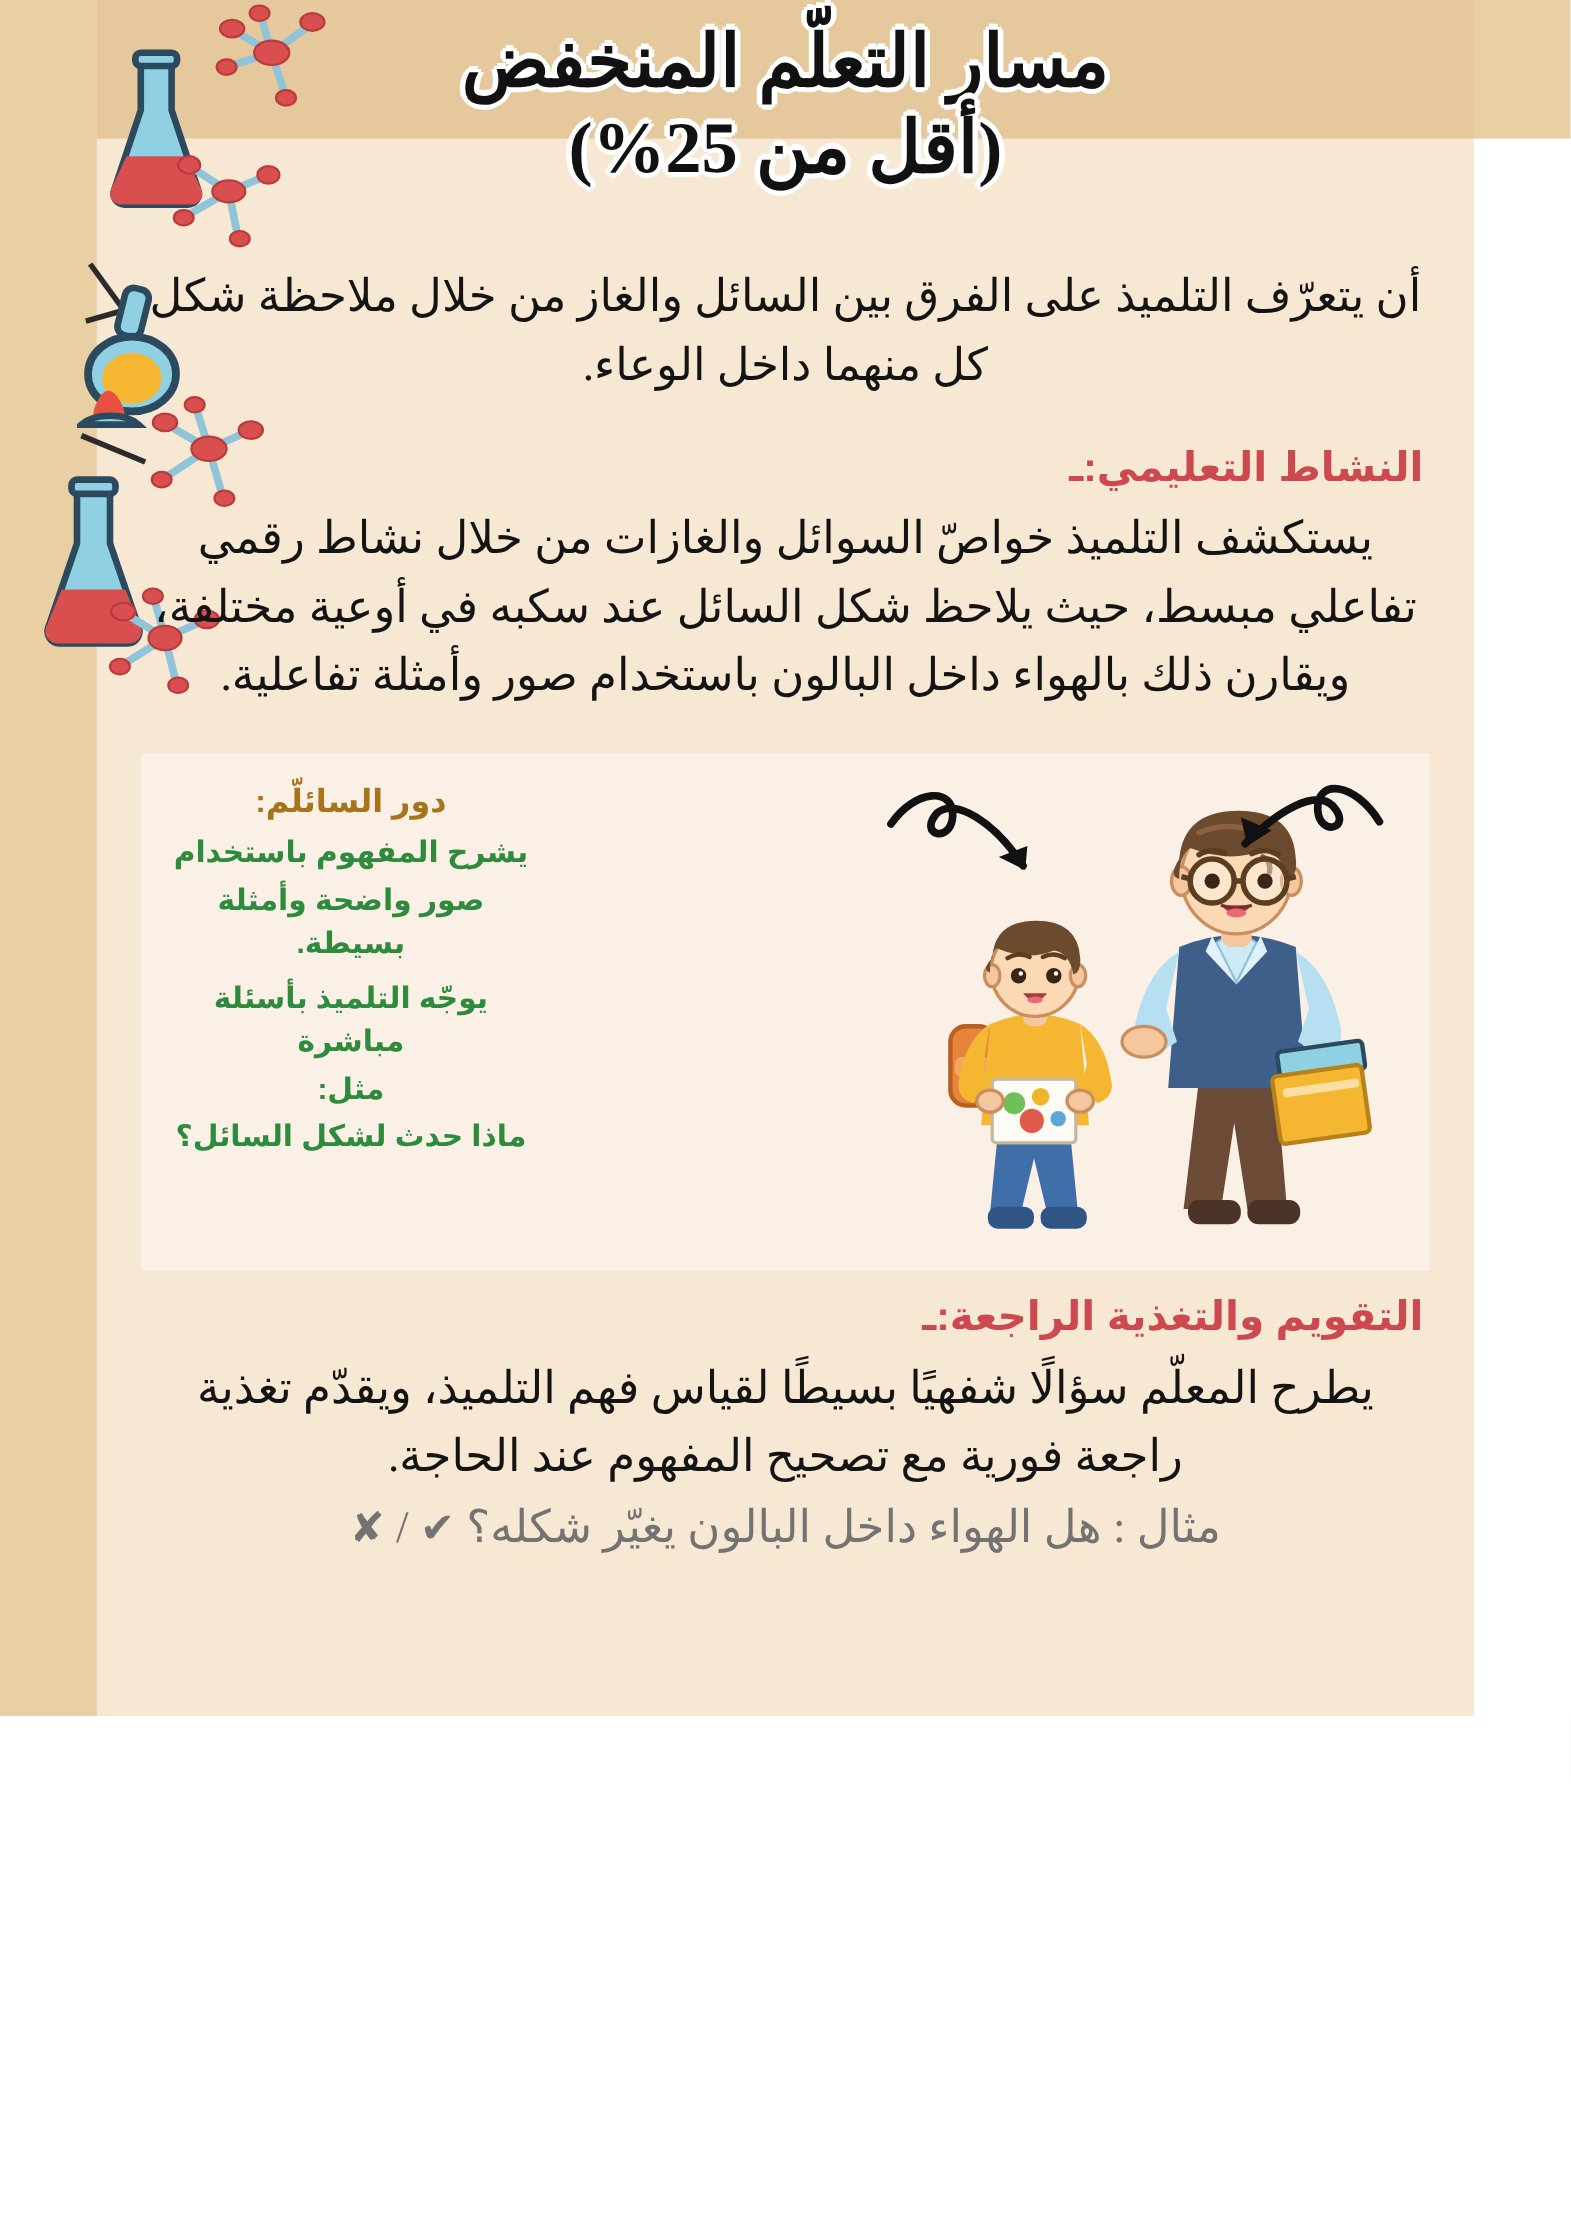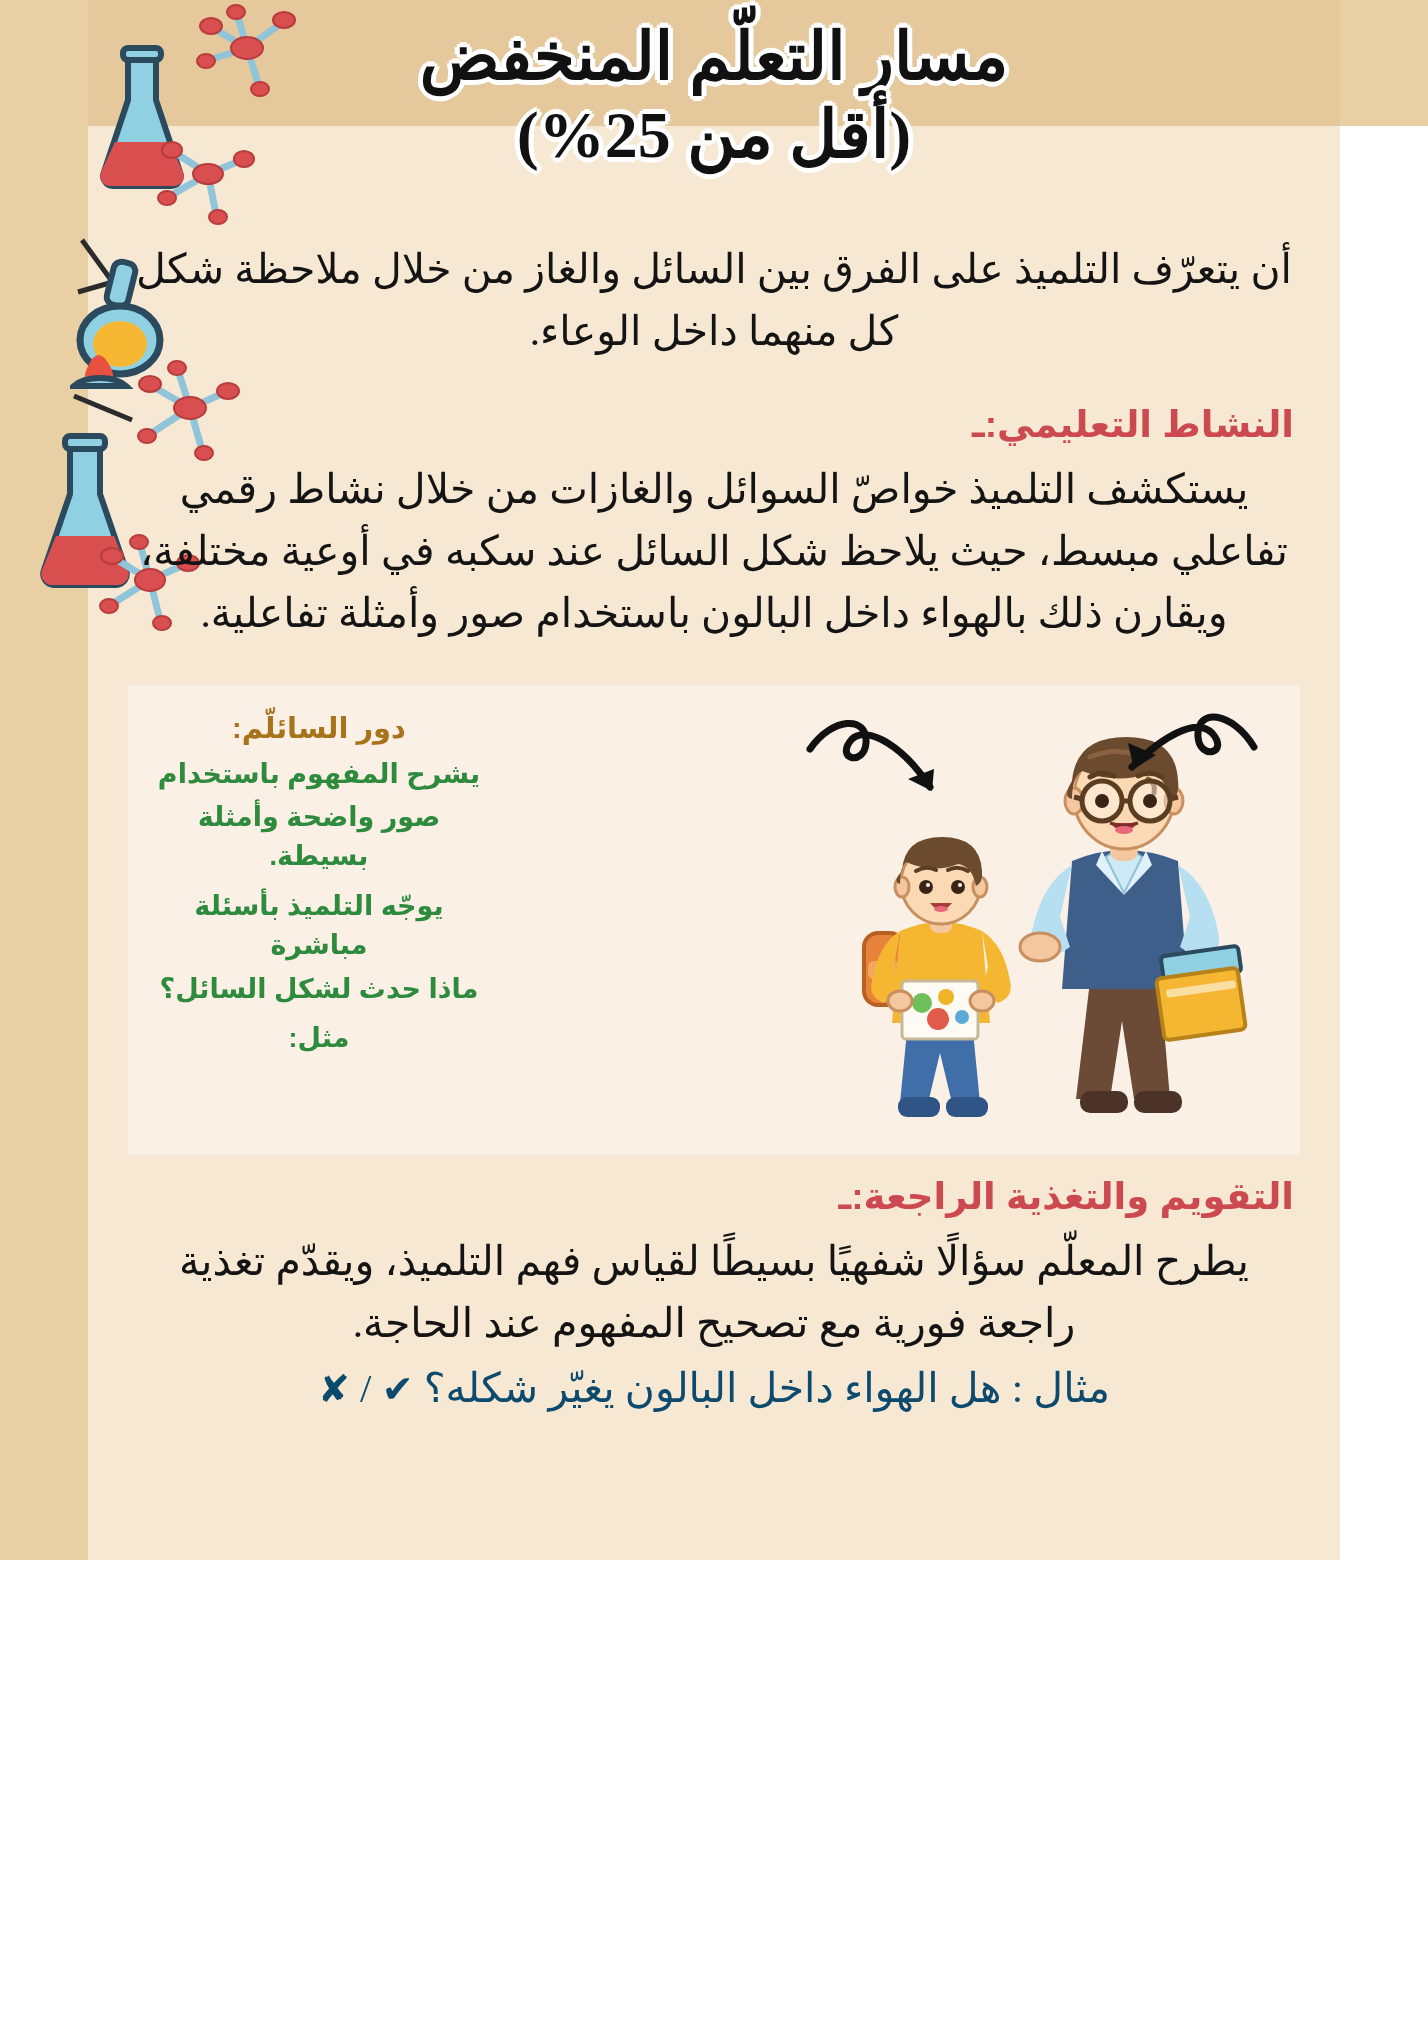--- a/index.html
+++ b/index.html
@@ -155,21 +155,21 @@
   
   .arrow-svg { position: absolute; z-index: 5; }
 
   
   .deco { position: absolute; z-index: 20; }
 
   
   .checkline {
     font-family: "Liberation Serif", "DejaVu Serif", serif;
     font-size: 41px;
-    color: #0c4a6e;
+    color: #737373;
     direction: rtl;
     text-align: center;
   }
   .mark { font-family: "DejaVu Sans", sans-serif; font-size: 38px; }
 </style>
 </head>
 <body>
 
 <div class="page">
 
@@ -394,22 +394,22 @@
             <path d="M80 68 q11 14 22 0 z" fill="#a83c3c"></path>
             <ellipse cx="91" cy="74" rx="7" ry="3" fill="#e8697a"></ellipse>
           </svg>
         </div>
 
         <div class="role-col teacher">
           <div class="role-title">دور السائلّم:</div>
           <div class="role-text tight">يشرح المفهوم باستخدام</div>
           <div class="role-text">صور واضحة وأمثلة بسيطة.</div>
           <div class="role-text tight">يوجّه التلميذ بأسئلة مباشرة</div>
+          <div class="role-text tight">مثل:</div>
           <div class="role-text">ماذا حدث لشكل السائل؟</div>
-          <div class="role-text tight">مثل:</div>
         </div>
 
       </div>
     </div>
 
     <h2 class="section-head">التقويم والتغذية الراجعة:ـ</h2>
     <p class="section-body" style="margin-bottom:10px;">يطرح المعلّم سؤالًا شفهيًا بسيطًا لقياس فهم التلميذ، ويقدّم تغذية راجعة فورية مع تصحيح المفهوم عند الحاجة.</p>
     <div class="checkline">
       <span>مثال : هل الهواء داخل البالون يغيّر شكله؟</span>
       <span class="mark">✔</span>

